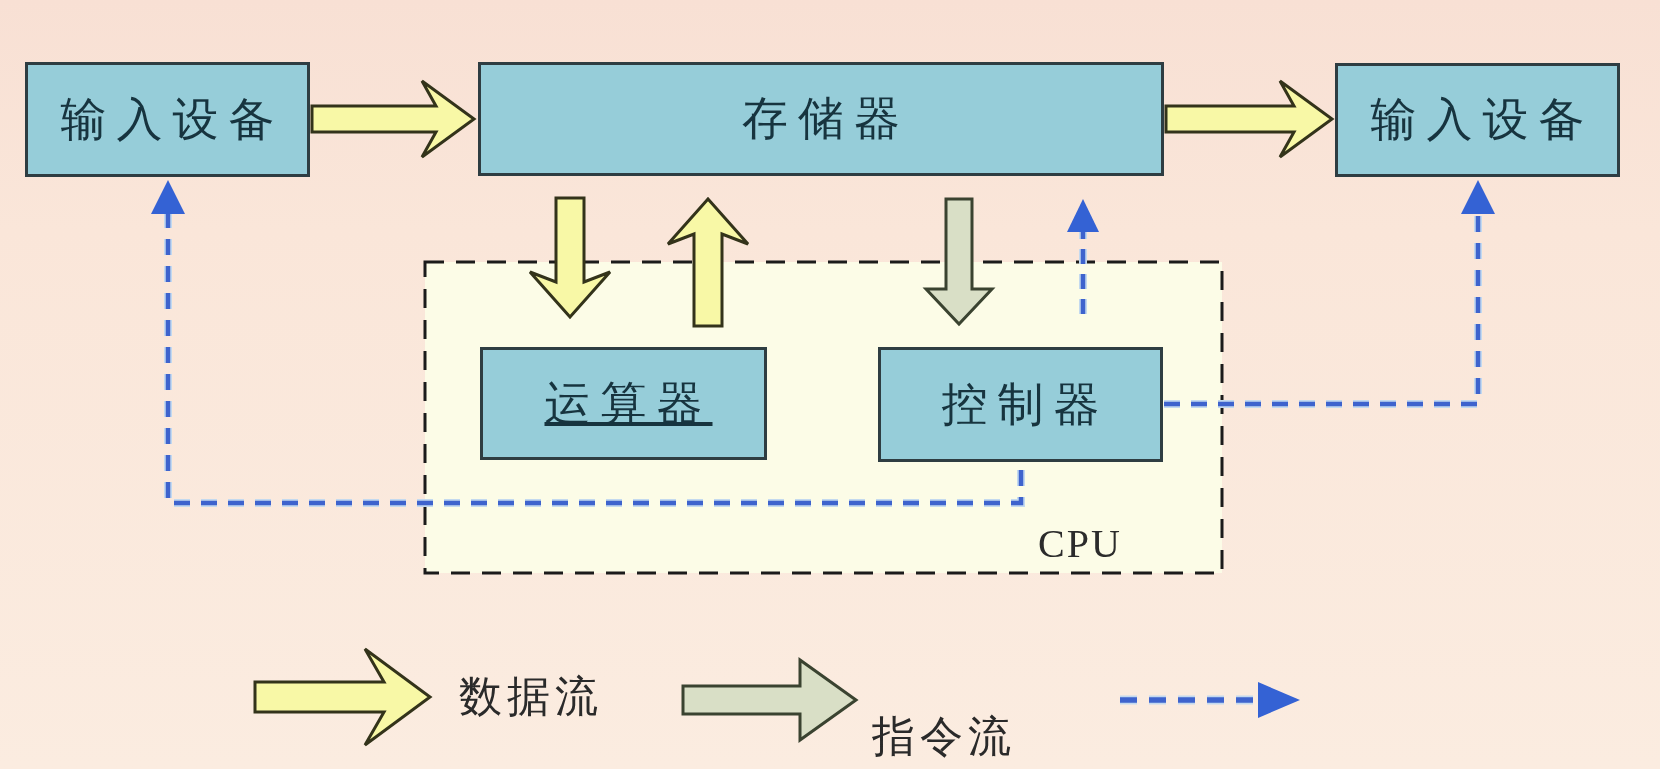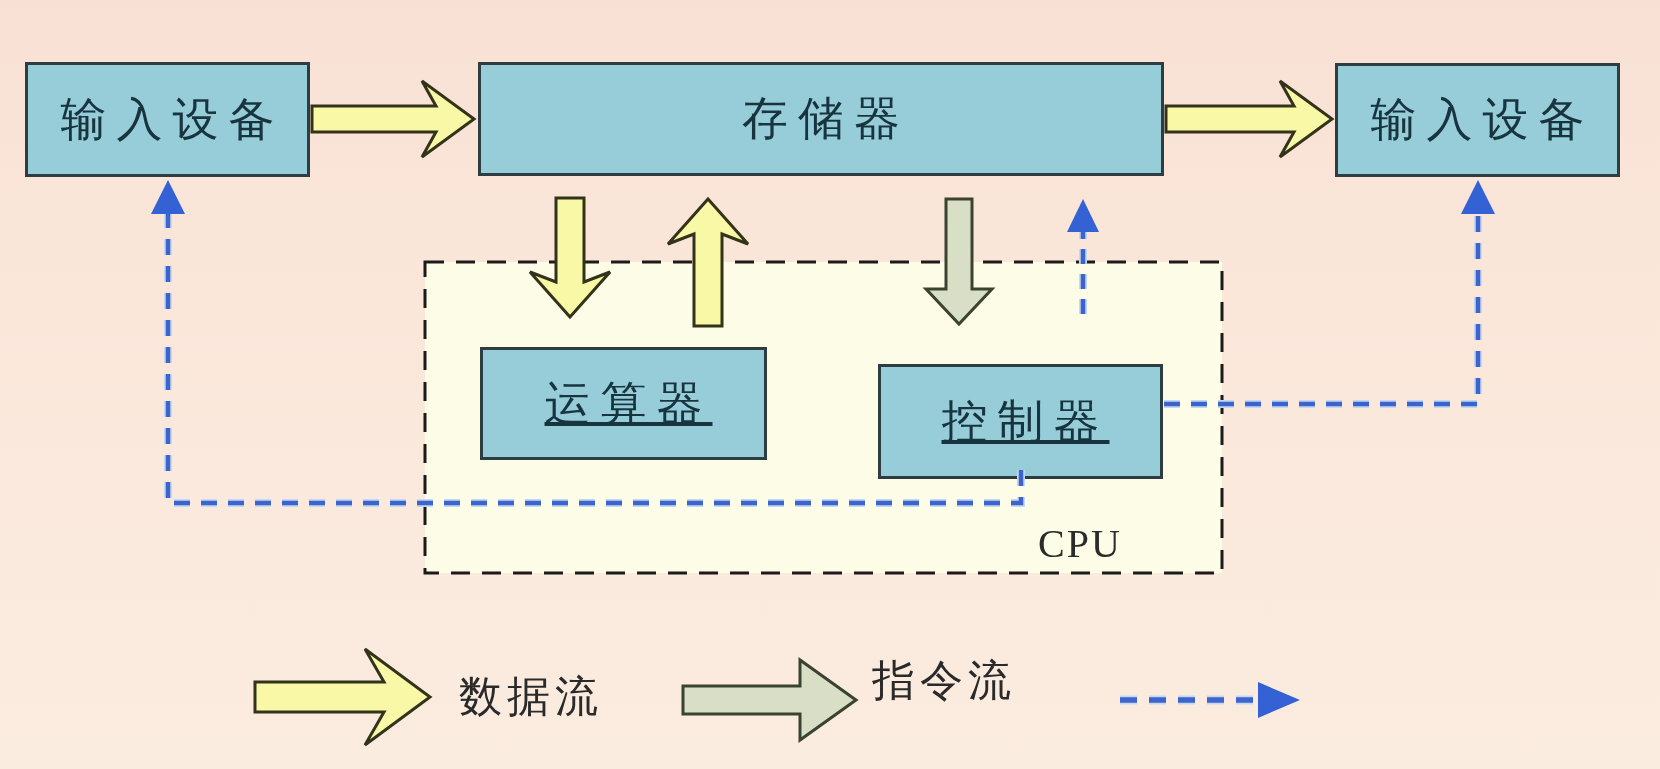--- a/index.html
+++ b/index.html
@@ -35,28 +35,28 @@
   </div>
 
   <div class="node" style="left:1335px;top:63px;width:285px;height:114px;">
     <span>输入设备</span>
   </div>
 
   <div class="node" style="left:480px;top:347px;width:287px;height:113px;text-decoration:underline;">
     <span>运算器</span>
   </div>
 
-  <div class="node" style="left:878px;top:364px;width:285px;height:115px;text-decoration:underline;">
+  <div class="node" style="left:878px;top:347px;width:285px;height:115px;">
     <span>控制器</span>
   </div>
 
   <div class="cpu-label">CPU</div>
 
   <div class="legend-label" style="left:531px;top:697px;">数据流</div>
-  <div class="legend-label" style="left:944px;top:681px;">指令流</div>
+  <div class="legend-label" style="left:944px;top:737px;">指令流</div>
 
   <svg class="layer" viewBox="0 0 1660 769">
 
     <path d="M312,106 L436,106 L422,81 L474,119 L422,157 L436,132 L312,132 Z" fill="#f8f8a6" stroke="#33331a" stroke-width="3" stroke-linejoin="miter"></path>
     <path d="M1166,106 L1294,106 L1280,81 L1332,119 L1280,157 L1294,132 L1166,132 Z" fill="#f8f8a6" stroke="#33331a" stroke-width="3"></path>
     <path d="M556,198 L556,282 L530,272 L570,317 L610,272 L584,282 L584,198 Z" fill="#f8f8a6" stroke="#33331a" stroke-width="3"></path>
     <path d="M694,326 L694,234 L668,244 L708,199 L748,244 L722,234 L722,326 Z" fill="#f8f8a6" stroke="#33331a" stroke-width="3"></path>
 
     <path d="M946,199 L946,289 L926,289 L959,324 L992,289 L972,289 L972,199 Z" fill="#d9dfc6" stroke="#3a4330" stroke-width="3"></path>
 

